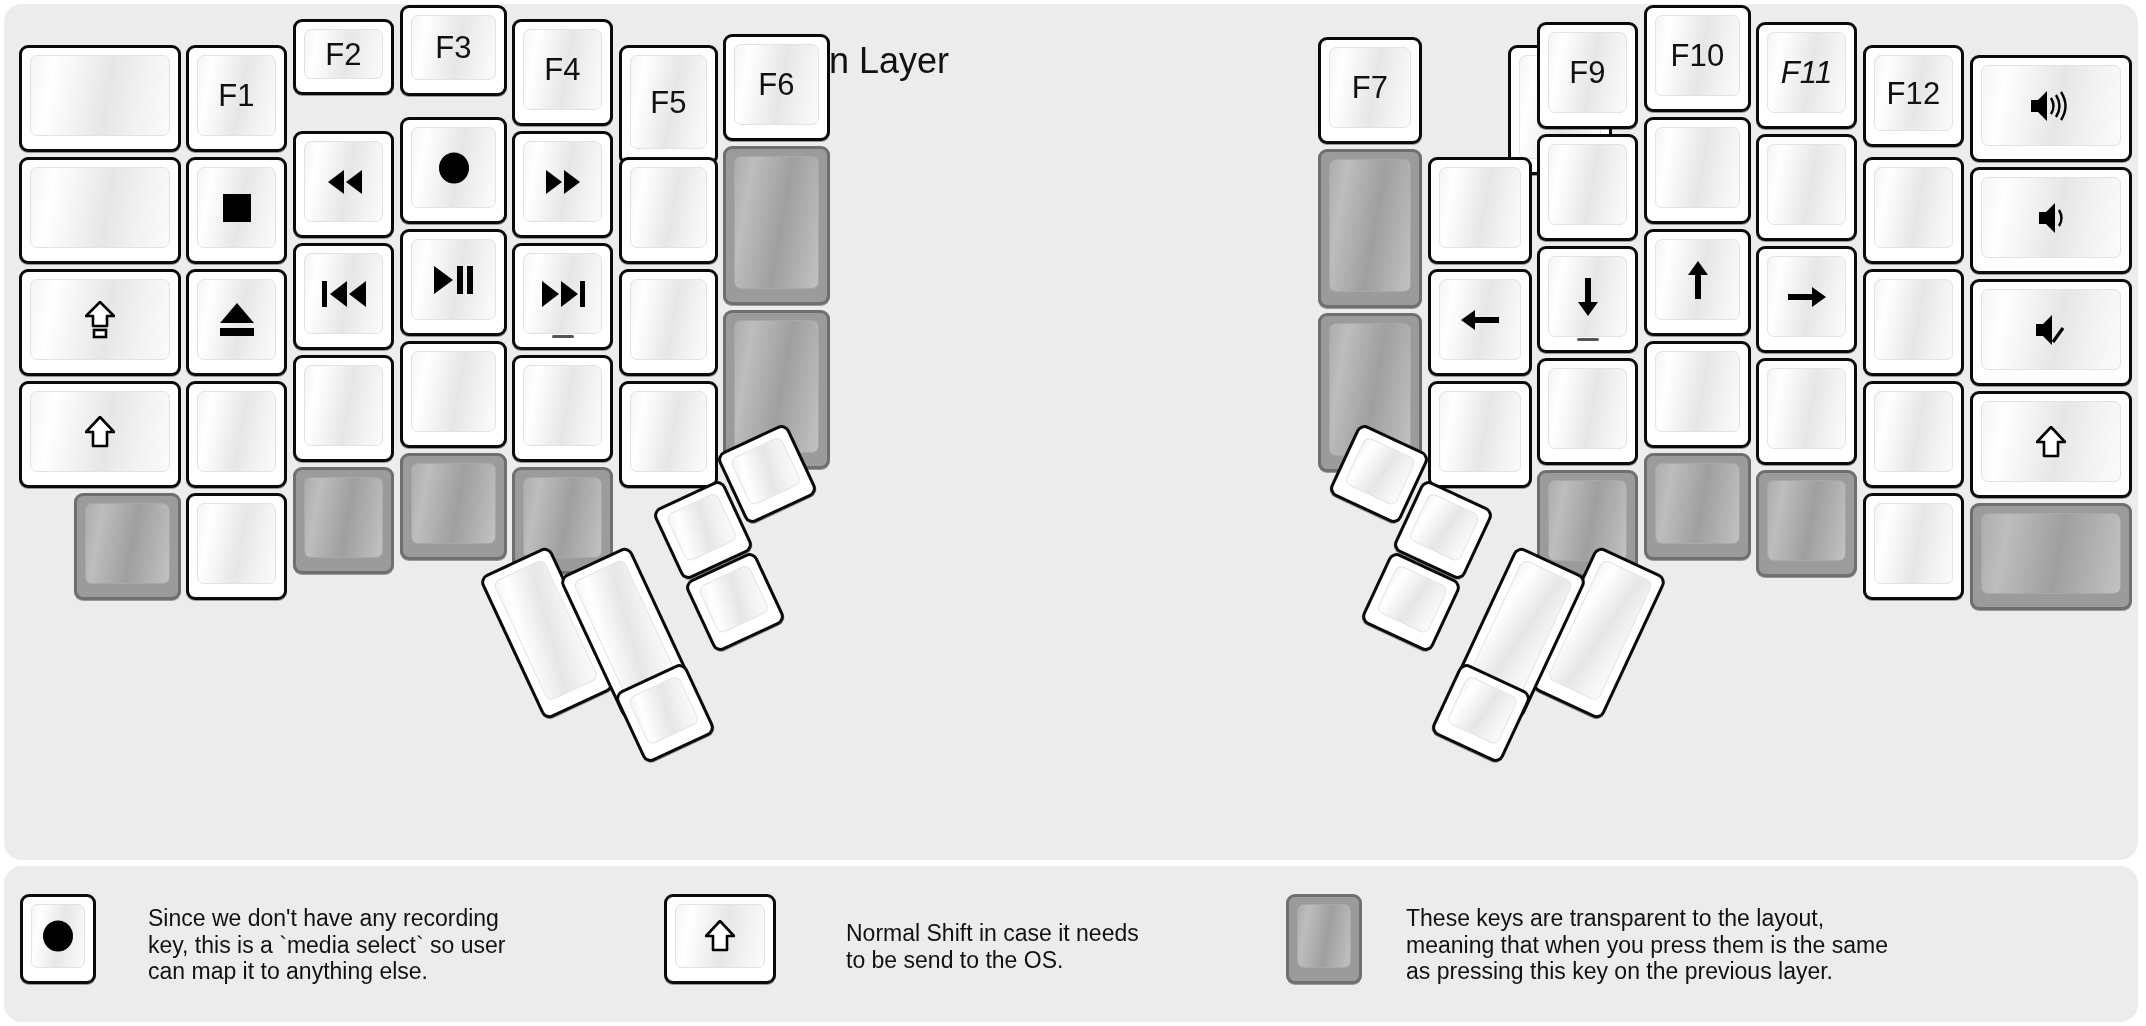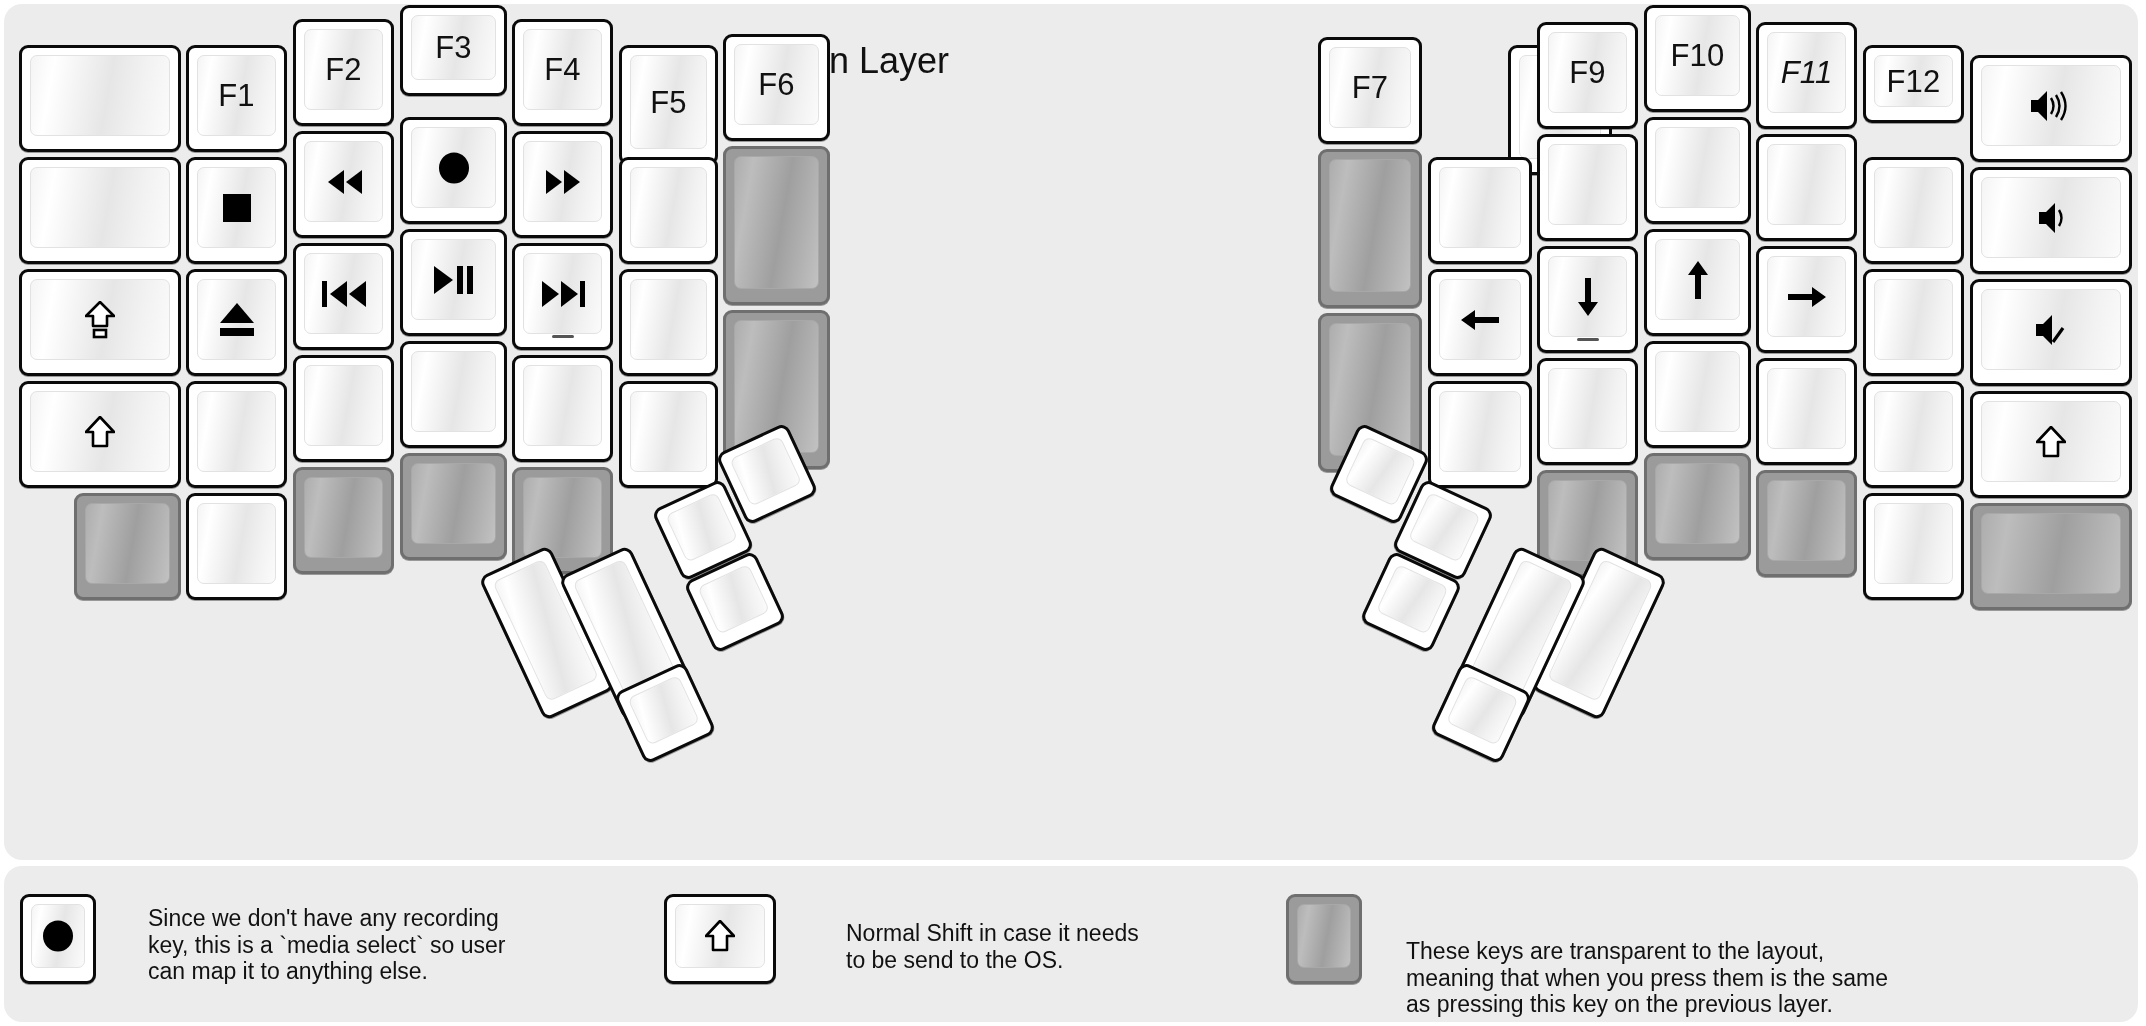--- a/index.html
+++ b/index.html
@@ -134,21 +134,21 @@
             </svg>
           </span>
         </div>
       </div>
       <div class="key" style="left: 186px; top: 381px; width: 101px; height: 107px;">
         <div class="top"></div>
       </div>
       <div class="key" style="left: 186px; top: 493px; width: 101px; height: 107px;">
         <div class="top"></div>
       </div>
-      <div class="key" style="left: 293px; top: 19px; width: 101px; height: 107px;">
+      <div class="key" style="left: 293px; top: 19px; width: 101px; height: 76px;">
         <div class="top">
           <span class="legend-text">F2</span>
         </div>
       </div>
       <div class="key" style="left: 293px; top: 131px; width: 101px; height: 107px;">
         <div class="top">
           <span class="glyph">
             <svg width="40" height="24" viewBox="0 0 40 24">
               <polygon points="20,0 20,24 4,12" fill="#000"></polygon>
               <polygon points="38,0 38,24 22,12" fill="#000"></polygon>
@@ -356,21 +356,21 @@
             </svg>
           </span>
         </div>
       </div>
       <div class="key" style="left: 1756px; top: 358px; width: 101px; height: 107px;">
         <div class="top"></div>
       </div>
       <div class="key trans" style="left: 1756px; top: 470px; width: 101px; height: 107px;">
         <div class="top"></div>
       </div>
-      <div class="key" style="left: 1863px; top: 45px; width: 101px; height: 78px; text-align: center;">
+      <div class="key" style="left: 1863px; top: 45px; width: 101px; height: 102px; text-align: center;">
         <div class="top">
           <span class="legend-text">F12</span>
         </div>
       </div>
       <div class="key" style="left: 1863px; top: 157px; width: 101px; height: 107px;">
         <div class="top"></div>
       </div>
       <div class="key" style="left: 1863px; top: 269px; width: 101px; height: 107px;">
         <div class="top"></div>
       </div>
@@ -482,18 +482,18 @@
               <polygon points="15,1 29,16 22,16 22,30 8,30 8,16 1,16" fill="#fff" stroke="#000" stroke-width="2.6" stroke-linejoin="round"></polygon>
             </svg>
           </span>
         </div>
       </div>
       <div class="legend-desc" style="left: 846px; top: 920px;">Normal Shift in case it needs
 to be send to the OS.</div>
       <div class="key trans" style="left: 1286px; top: 894px; width: 76px; height: 90px;">
         <div class="top"></div>
       </div>
-      <div class="legend-desc" style="left: 1406px; top: 938px;">These keys are transparent to the layout,
+      <div class="legend-desc" style="left: 1406px; top: 905px;">These keys are transparent to the layout,
 meaning that when you press them is the same
 as pressing this key on the previous layer.</div>
     </div>
 
 </div>
 
 </body></html>

